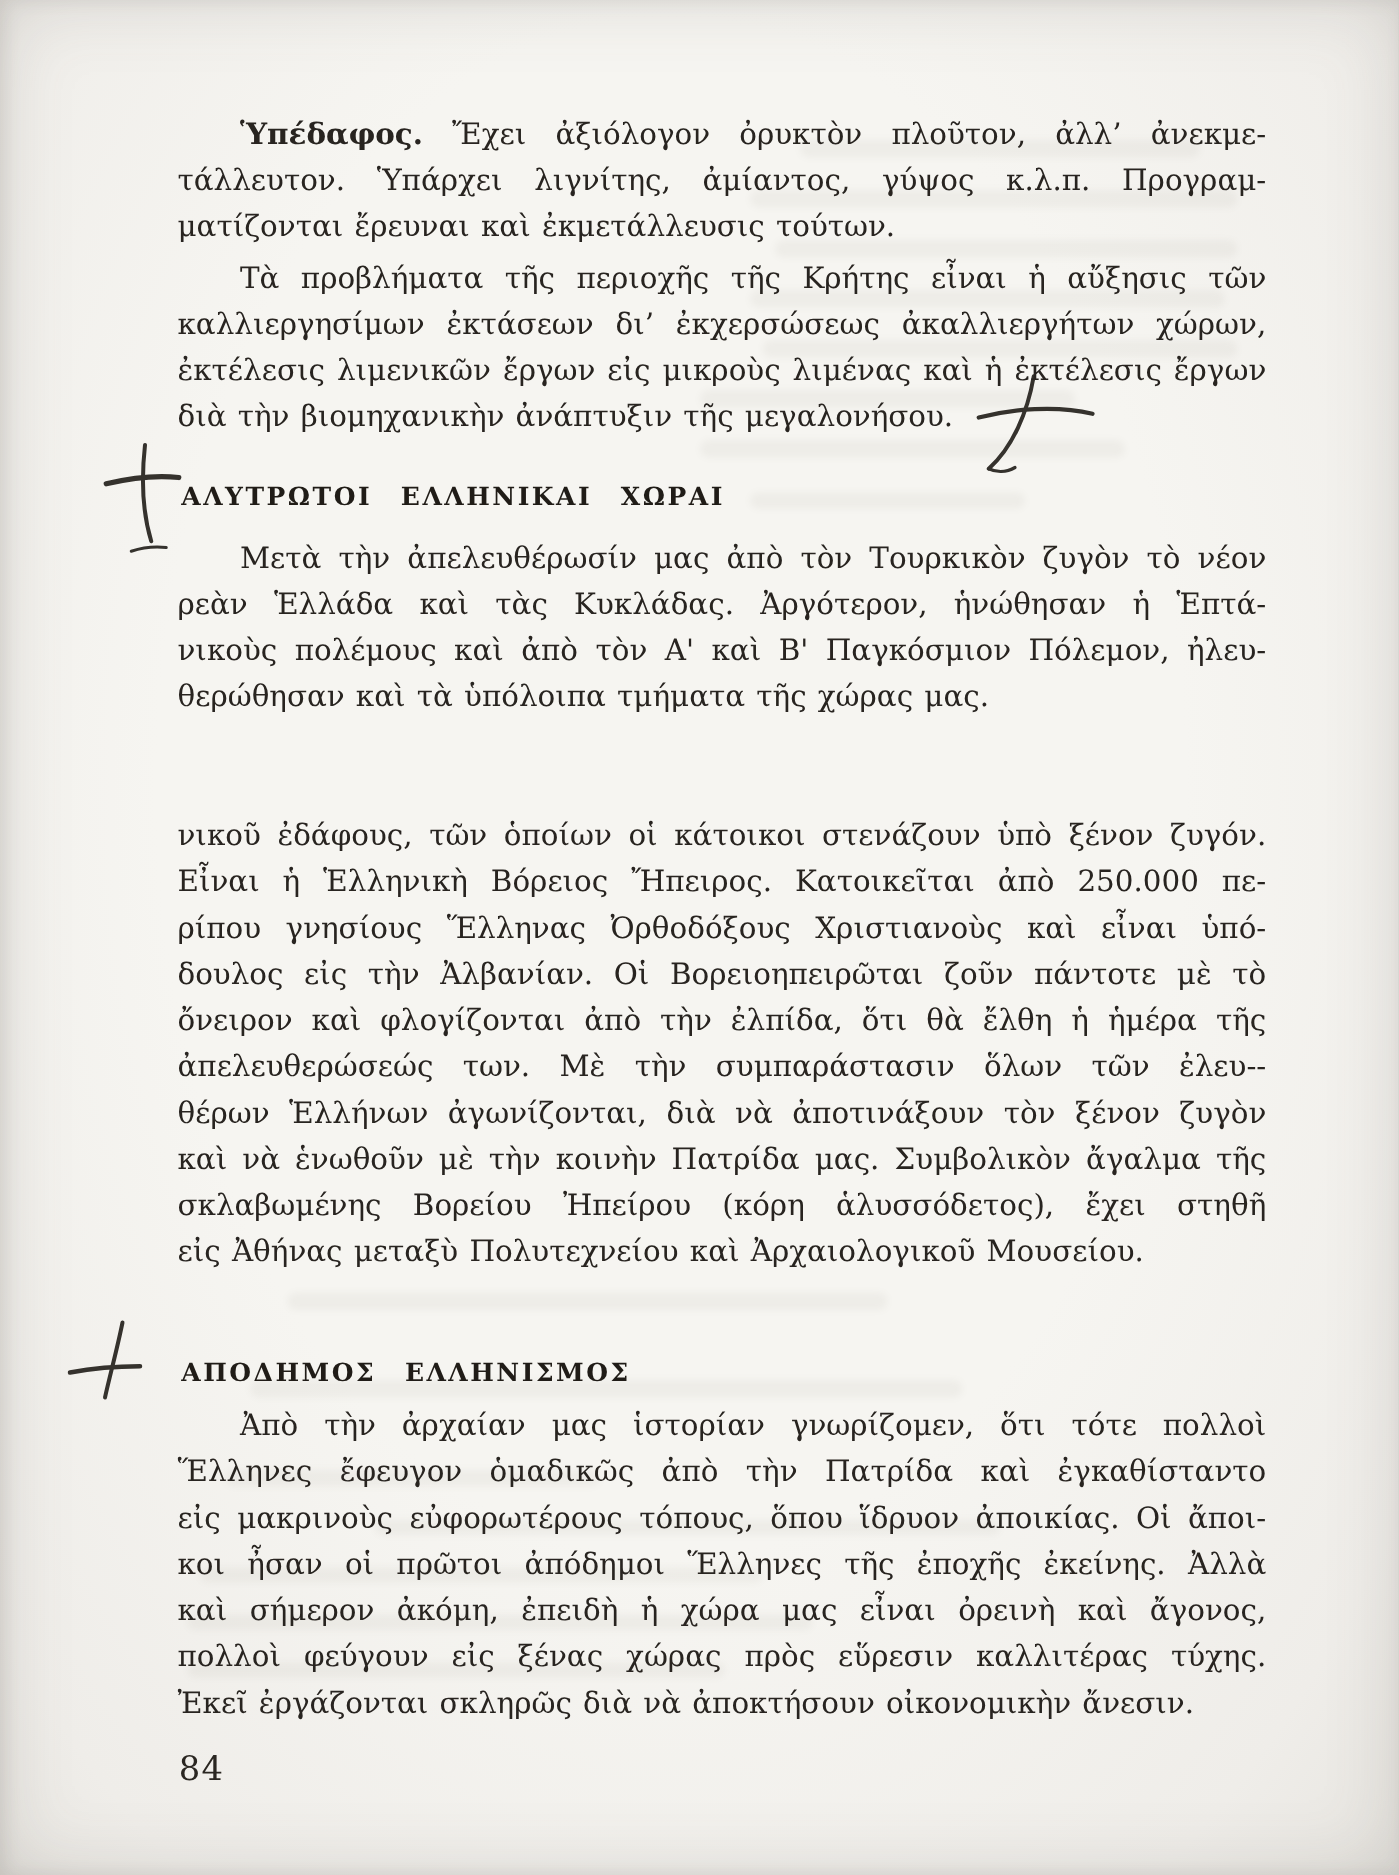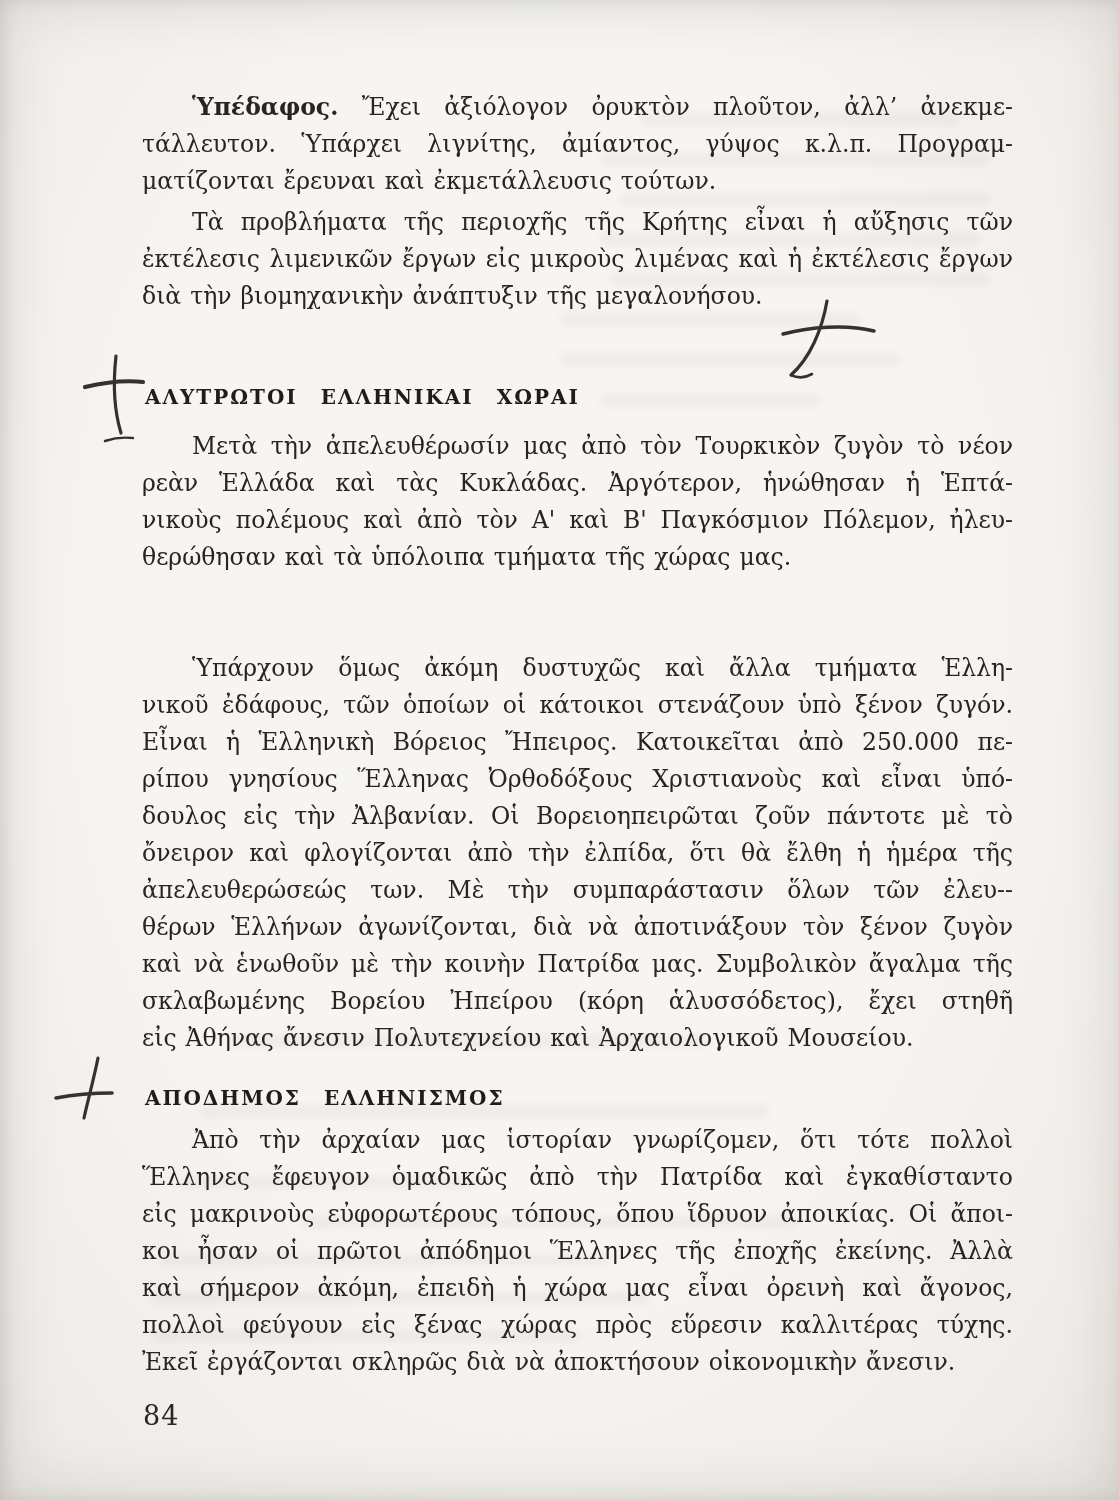--- a/index.html
+++ b/index.html
@@ -85,45 +85,45 @@
   <main class="text-col">
 
     <div class="para p1">
       <div class="line first"><span class="lead-bold">Ὑπέδαφος.</span><span> Ἔχει ἀξιόλογον ὀρυκτὸν πλοῦτον, ἀλλ’ ἀνεκμε-</span></div>
       <div class="line">τάλλευτον. Ὑπάρχει λιγνίτης, ἀμίαντος, γύψος κ.λ.π. Προγραμ-</div>
       <div class="line last">ματίζονται ἔρευναι καὶ ἐκμετάλλευσις τούτων.</div>
     </div>
 
     <div class="para p2">
       <div class="line first">Τὰ προβλήματα τῆς περιοχῆς  τῆς Κρήτης εἶναι ἡ αὔξησις τῶν</div>
+      <div class="line">καλλιεργησίμων ἐκτάσεων δι’ ἐκχερσώσεως ἀκαλλιεργήτων χώρων,</div>
       <div class="line">ἐκτέλεσις λιμενικῶν ἔργων εἰς μικροὺς λιμένας καὶ ἡ ἐκτέλεσις ἔργων</div>
       <div class="line last">διὰ τὴν βιομηχανικὴν ἀνάπτυξιν τῆς μεγαλονήσου.</div>
     </div>
 
     <h2 class="heading h1">ΑΛΥΤΡΩΤΟΙ ΕΛΛΗΝΙΚΑΙ ΧΩΡΑΙ</h2>
 
     <div class="para p3">
       <div class="line first">Μετὰ τὴν ἀπελευθέρωσίν μας ἀπὸ τὸν Τουρκικὸν ζυγὸν τὸ νέον</div>
       <div class="line">ρεὰν Ἑλλάδα καὶ τὰς Κυκλάδας. Ἀργότερον, ἡνώθησαν ἡ Ἑπτά-</div>
       <div class="line">νικοὺς πολέμους καὶ ἀπὸ τὸν Α' καὶ Β' Παγκόσμιον Πόλεμον, ἠλευ-</div>
       <div class="line last">θερώθησαν καὶ τὰ ὑπόλοιπα τμήματα τῆς χώρας μας.</div>
     </div>
 
     <div class="para p4">
-      <div class="line first">Ὑπάρχουν ὅμως ἀκόμη δυστυχῶς καὶ ἄλλα τμήματα Ἑλλη-</div>
       <div class="line">νικοῦ ἐδάφους, τῶν ὁποίων οἱ κάτοικοι στενάζουν ὑπὸ ξένον ζυγόν.</div>
       <div class="line">Εἶναι ἡ Ἑλληνικὴ Βόρειος Ἤπειρος. Κατοικεῖται ἀπὸ 250.000 πε-</div>
       <div class="line">ρίπου γνησίους Ἕλληνας Ὀρθοδόξους Χριστιανοὺς καὶ εἶναι ὑπό-</div>
       <div class="line">δουλος εἰς τὴν Ἀλβανίαν. Οἱ Βορειοηπειρῶται ζοῦν πάντοτε μὲ τὸ</div>
       <div class="line">ὄνειρον καὶ φλογίζονται ἀπὸ τὴν ἐλπίδα, ὅτι θὰ ἔλθη ἡ ἡμέρα τῆς</div>
       <div class="line">ἀπελευθερώσεώς των. Μὲ τὴν συμπαράστασιν ὅλων τῶν ἐλευ--</div>
       <div class="line">θέρων Ἑλλήνων ἀγωνίζονται, διὰ νὰ ἀποτινάξουν τὸν ξένον ζυγὸν</div>
       <div class="line">καὶ νὰ ἑνωθοῦν μὲ τὴν κοινὴν Πατρίδα μας. Συμβολικὸν ἄγαλμα τῆς</div>
       <div class="line">σκλαβωμένης Βορείου Ἠπείρου (κόρη ἁλυσσόδετος), ἔχει στηθῆ</div>
-      <div class="line last">εἰς Ἀθήνας ἄνεσιν Πολυτεχνείου καὶ Ἀρχαιολογικοῦ Μουσείου.</div>
+      <div class="line last">εἰς Ἀθήνας μεταξὺ Πολυτεχνείου καὶ Ἀρχαιολογικοῦ Μουσείου.</div>
     </div>
 
     <h2 class="heading h2">ΑΠΟΔΗΜΟΣ ΕΛΛΗΝΙΣΜΟΣ</h2>
 
     <div class="para p5">
       <div class="line first">Ἀπὸ τὴν ἀρχαίαν μας ἱστορίαν γνωρίζομεν, ὅτι τότε πολλοὶ</div>
       <div class="line">Ἕλληνες ἔφευγον ὁμαδικῶς ἀπὸ τὴν Πατρίδα καὶ ἐγκαθίσταντο</div>
       <div class="line">εἰς μακρινοὺς εὐφορωτέρους τόπους, ὅπου ἵδρυον ἀποικίας. Οἱ ἄποι-</div>
       <div class="line">κοι ἦσαν οἱ πρῶτοι ἀπόδημοι Ἕλληνες τῆς ἐποχῆς ἐκείνης. Ἀλλὰ</div>
       <div class="line">καὶ σήμερον ἀκόμη, ἐπειδὴ ἡ χώρα μας εἶναι ὀρεινὴ καὶ ἄγονος,</div>

